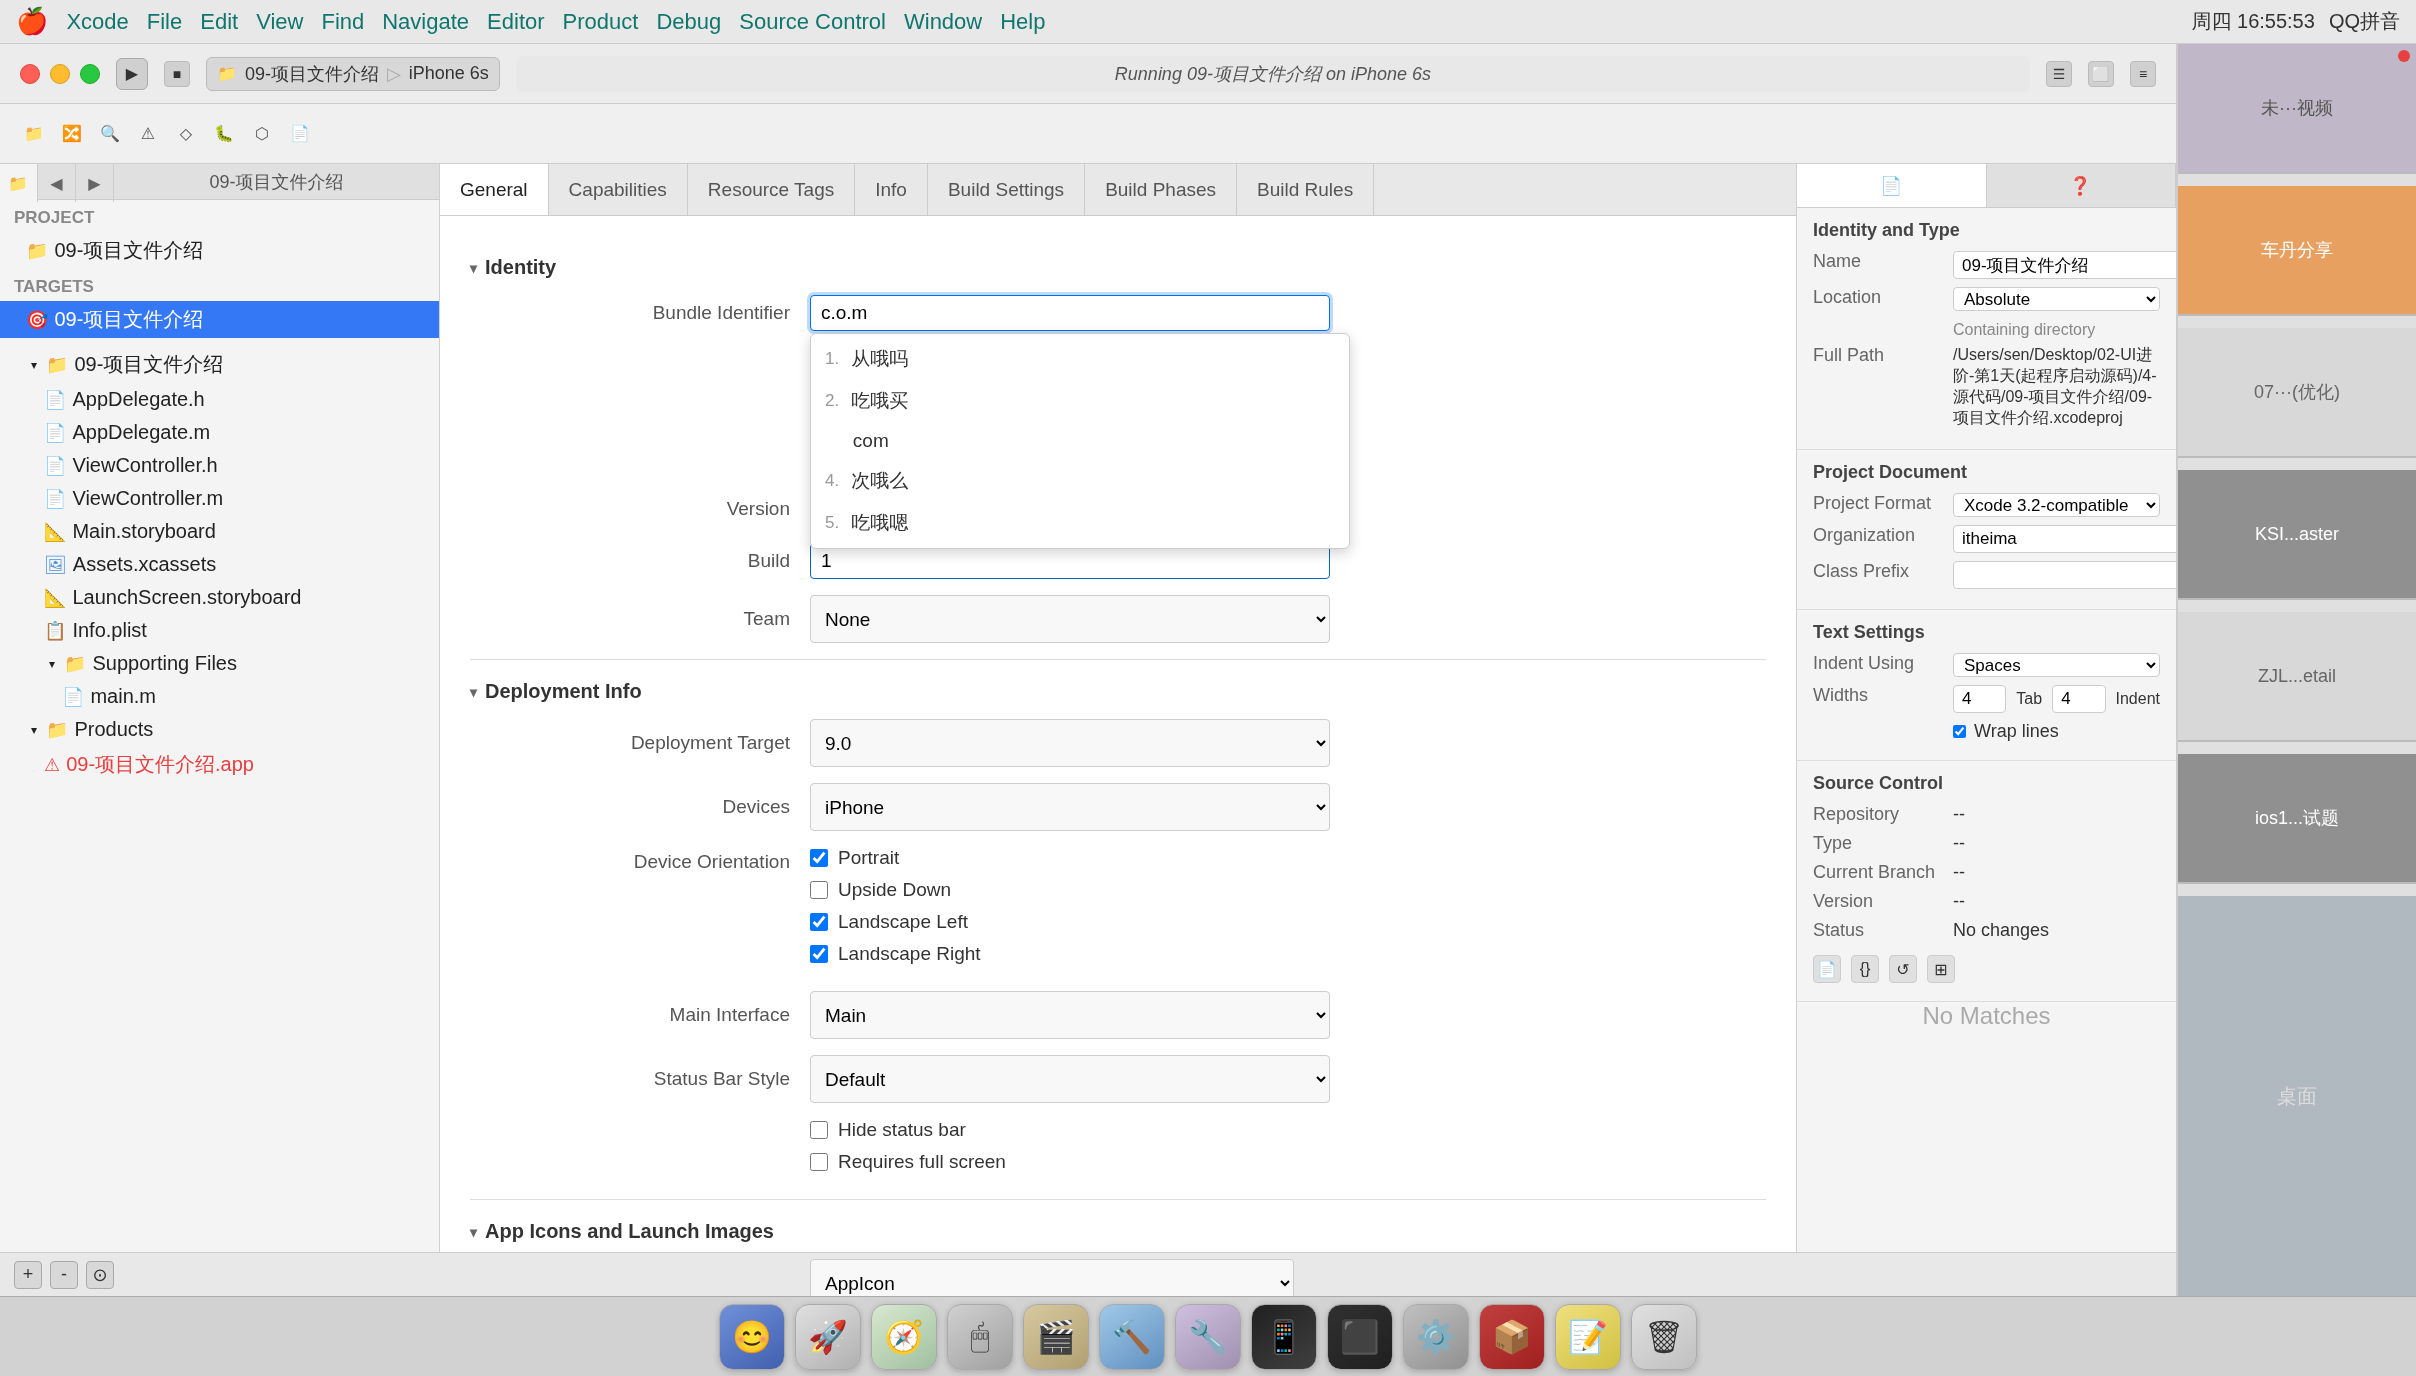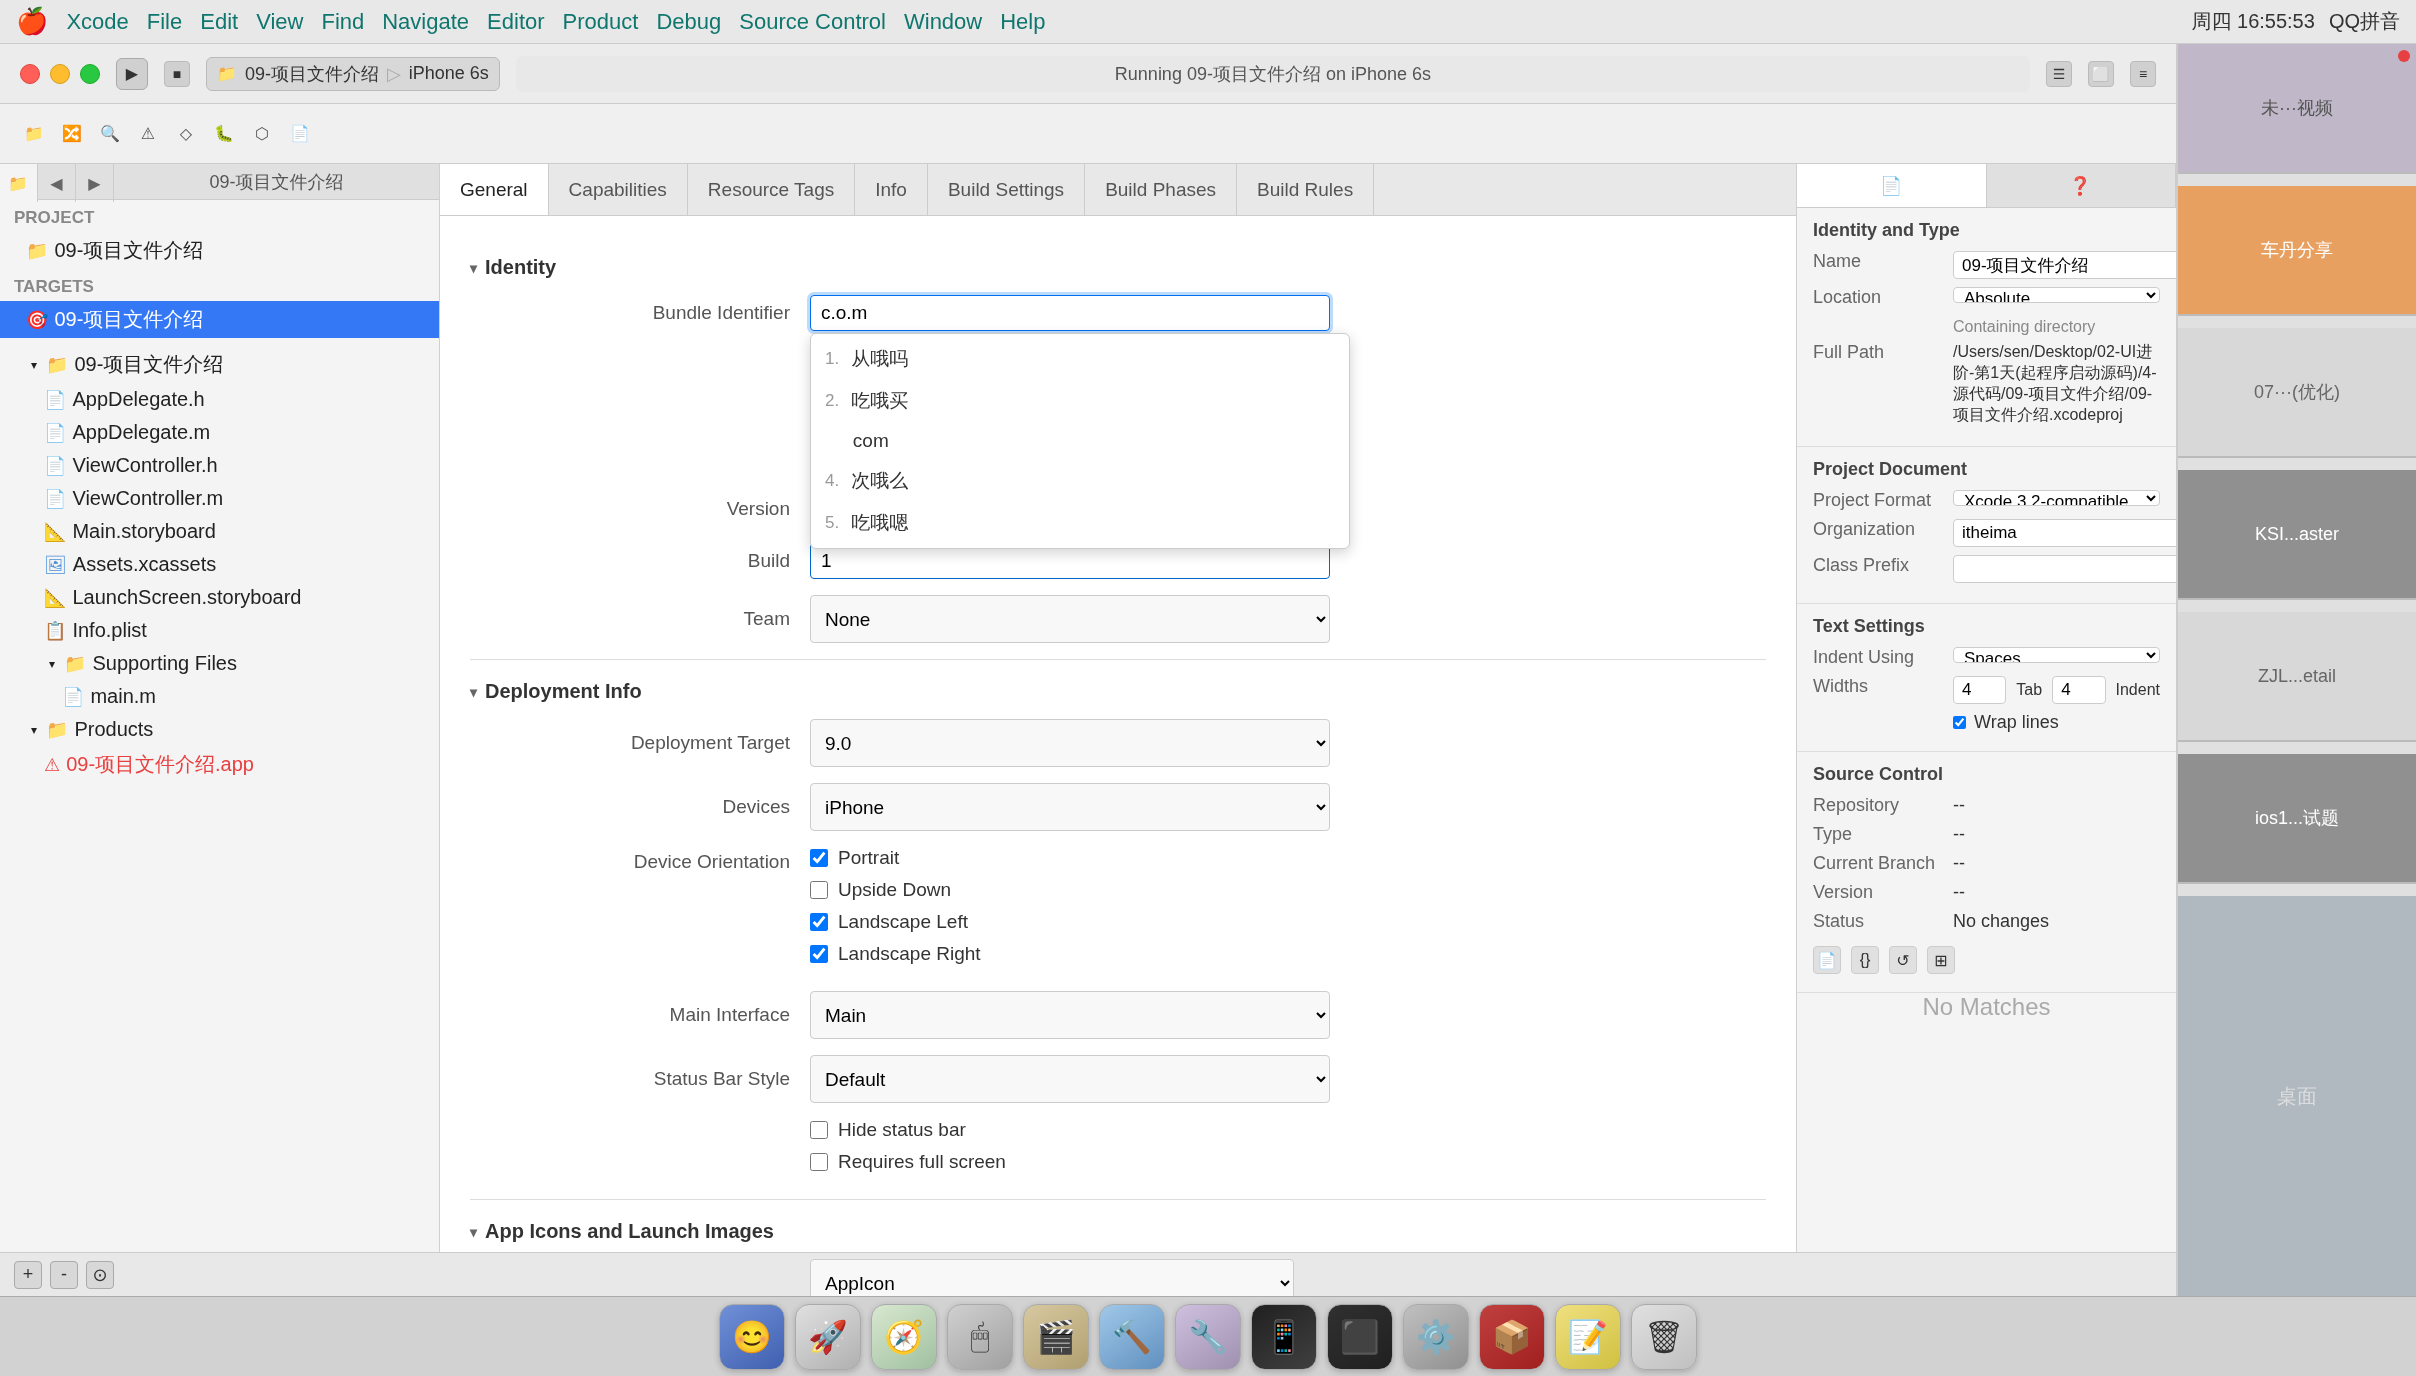--- a/index.html
+++ b/index.html
@@ -350,21 +350,21 @@
       flex: 1;
       height: 28px;
       border: 1px solid #ccc;
       border-radius: 4px;
       padding: 0 8px;
       font-size: 17px;
       background: #fff;
     }
     .right-select {
       flex: 1;
-      height: 16px;
+      height: 24px;
       border: 1px solid #ccc;
       border-radius: 4px;
       padding: 0 6px;
       font-size: 17px;
       background: #fff;
     }
     .right-checkbox-row {
       display: flex;
       align-items: center;
       gap: 8px;
@@ -520,21 +520,21 @@
       <div class="traffic-light tl-green"></div>
     </div>
     <div class="run-btn">▶</div>
     <div class="tb-btn">■</div>
     <div class="scheme-selector">
       <span style="font-size:16px;">📁</span>
       <span>09-项目文件介绍</span>
       <span style="color:#aaa;">▷</span>
       <span>iPhone 6s</span>
     </div>
-    <div style="flex:1;text-align:center;">
+    <div style="flex:1;text-align:center;font-style:italic;">
       <div class="status-bar">Running 09-项目文件介绍 on iPhone 6s</div>
     </div>
     <div class="tb-btn">☰</div>
     <div class="tb-btn">⬜</div>
     <div class="tb-btn">≡</div>
   </div>
 
   <div class="activity-bar">
     <div class="sidebar-icon">📁</div>
     <div class="sidebar-icon">🔀</div>

